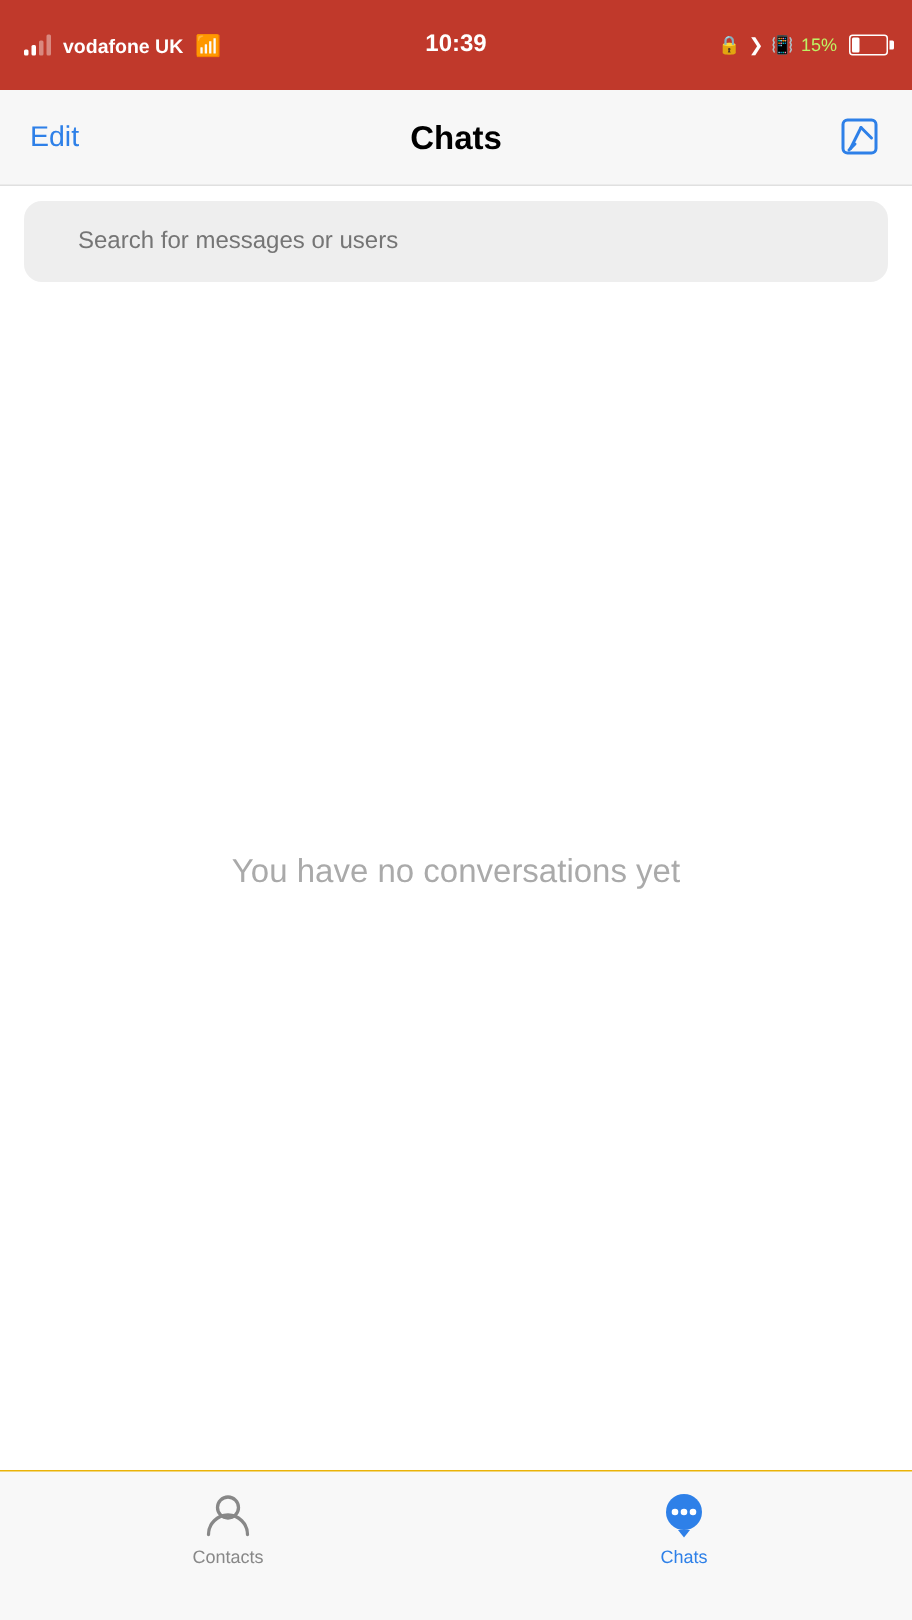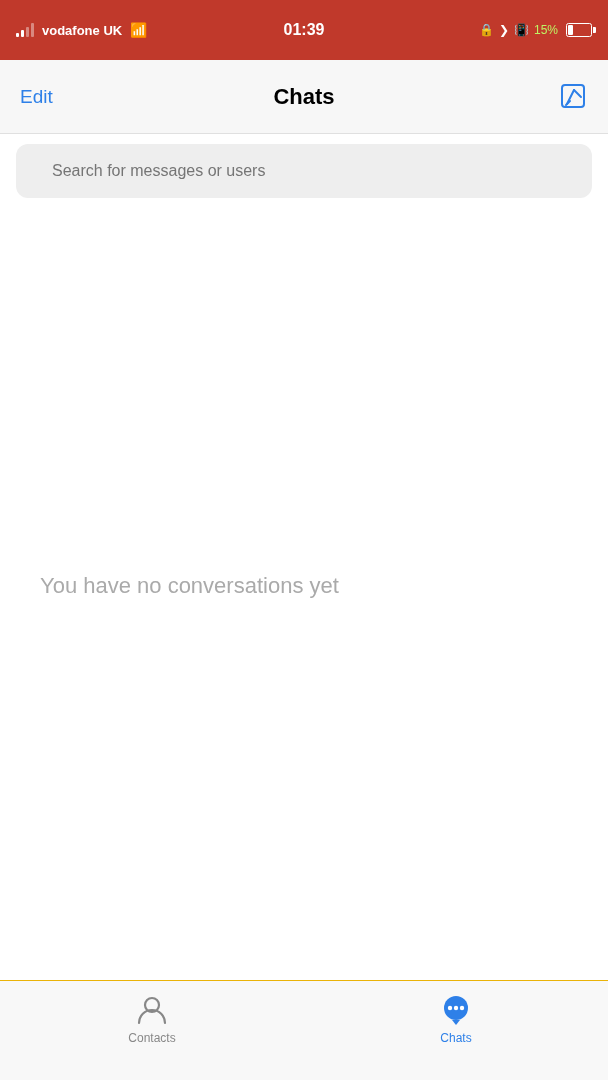--- a/index.html
+++ b/index.html
@@ -116,21 +116,21 @@
       bottom: 1px;
       width: 20%;
       background: white;
       border-radius: 1px;
     }
 
     
     #nav-bar {
       background: #f7f7f7;
       border-bottom: 1px solid #e0e0e0;
-      height: 74px;
+      height: 64px;
       display: flex;
       align-items: center;
       justify-content: space-between;
       padding: 0 20px;
       flex-shrink: 0;
     }
 
     #edit-button {
       color: #2e80e8;
       font-size: 19px;
@@ -195,21 +195,21 @@
       color: #999999;
       font-size: 16px;
       pointer-events: none;
     }
 
     
     #empty-state {
       flex: 1;
       display: flex;
       flex-direction: column;
-      align-items: flex-start;
+      align-items: center;
       justify-content: center;
       padding: 20px 40px;
       text-align: center;
     }
 
     #empty-title {
       font-size: 22px;
       font-weight: 400;
       color: #aaaaaa;
       margin-bottom: 16px;
@@ -284,21 +284,21 @@
   <div class="status-left">
     <div class="signal-bars">
       <span></span>
         <span></span>
         <span></span>
         <span></span>
     </div>
     <span class="carrier-text">vodafone UK</span>
     <span class="wifi-icon">📶</span>
   </div>
-  <div class="status-center">01:39</div>
+  <div class="status-center">10:39</div>
   <div class="status-right">
 
     <span style="font-size:12px; color:white;">🔒</span>
 
     <span style="font-size:12px; color:white;">❯</span>
 
     <span style="font-size:12px; color:white;">📳</span>
     <span>15%</span>
     <div class="battery-container">
       <div class="battery-icon">

